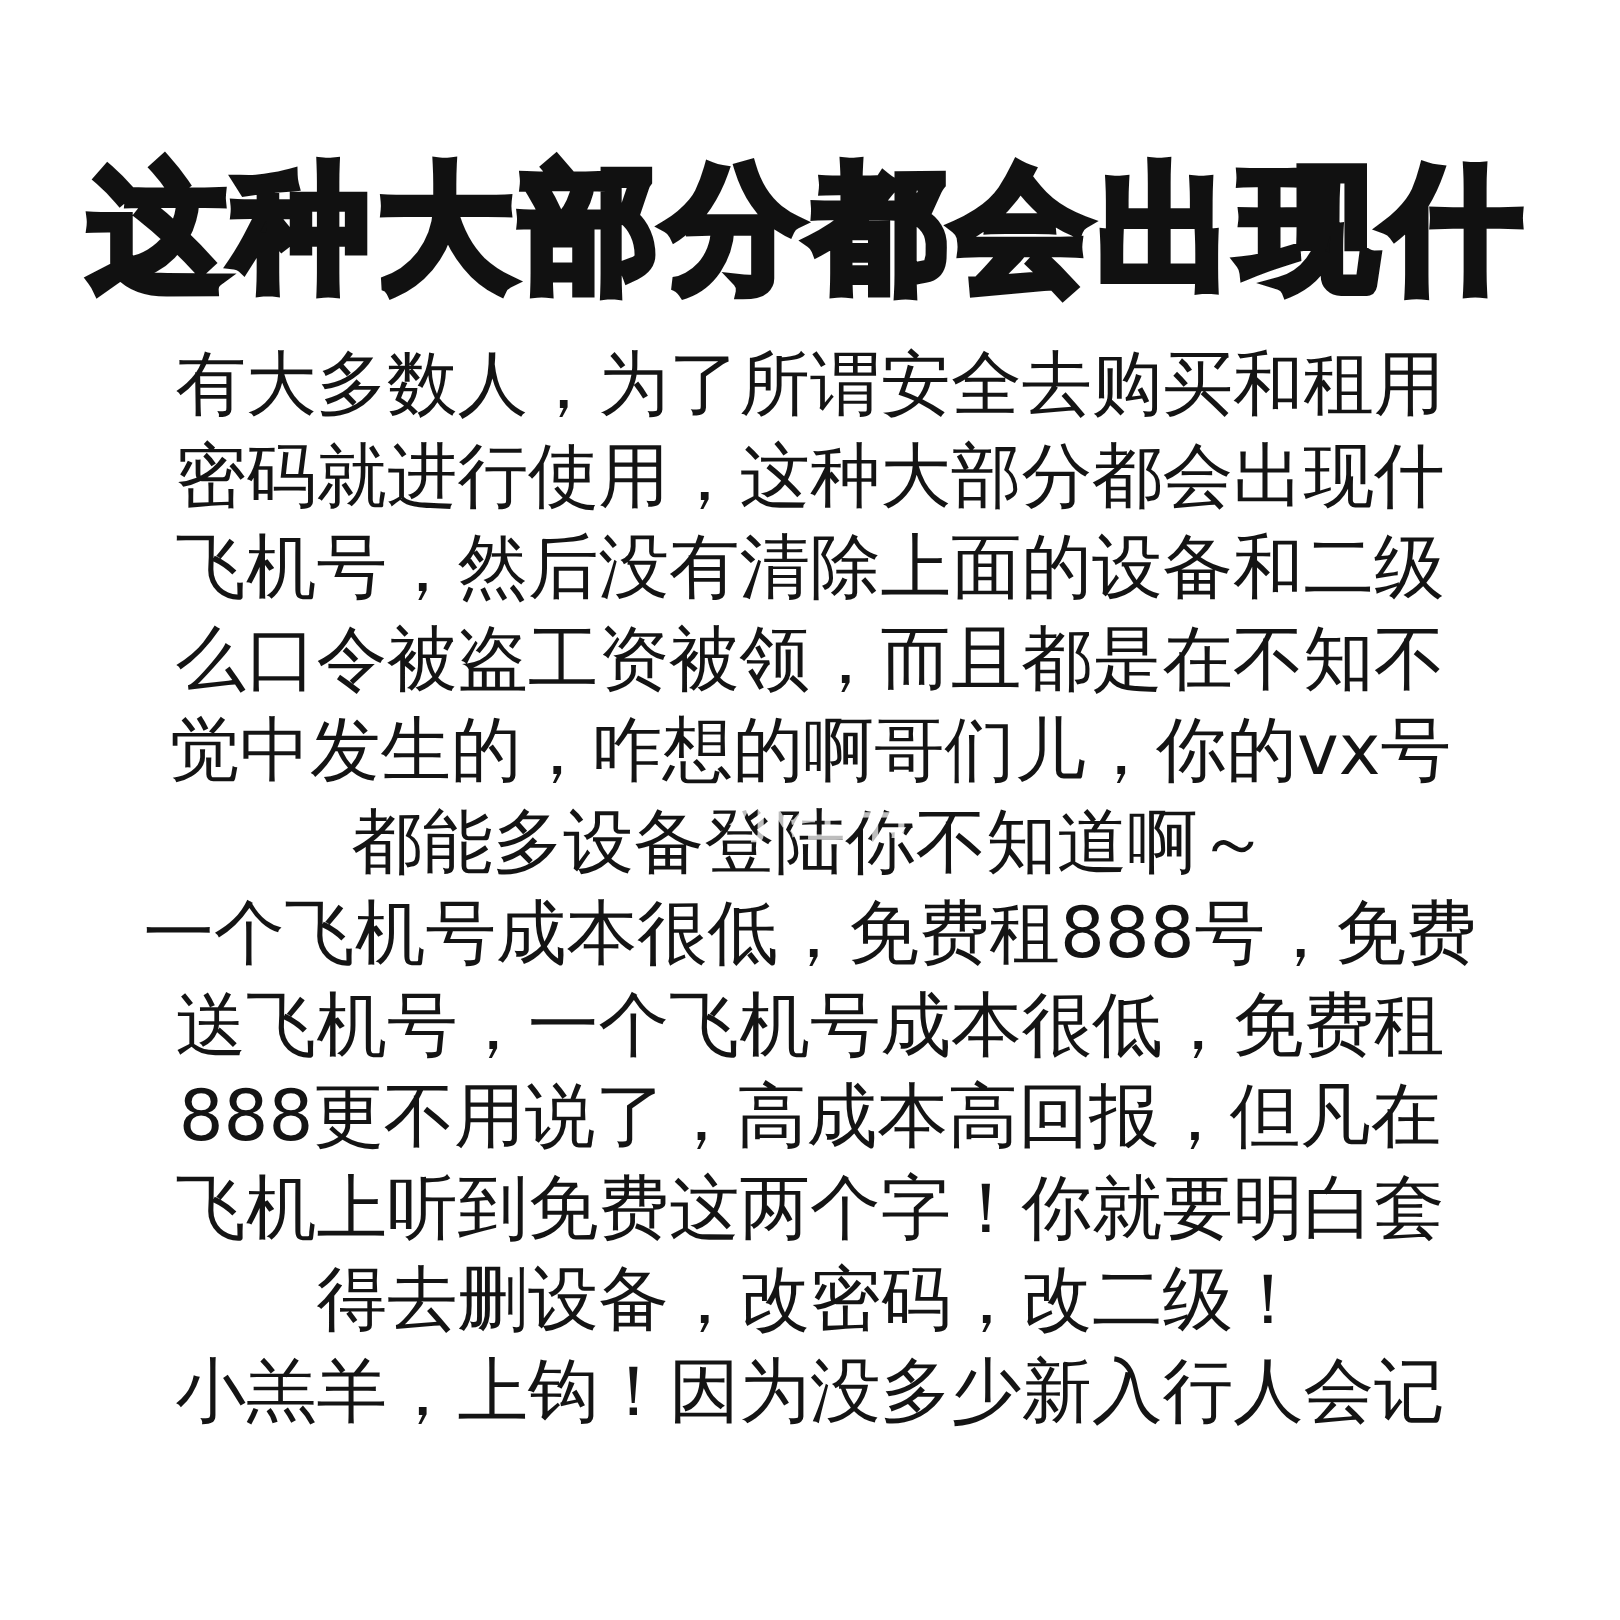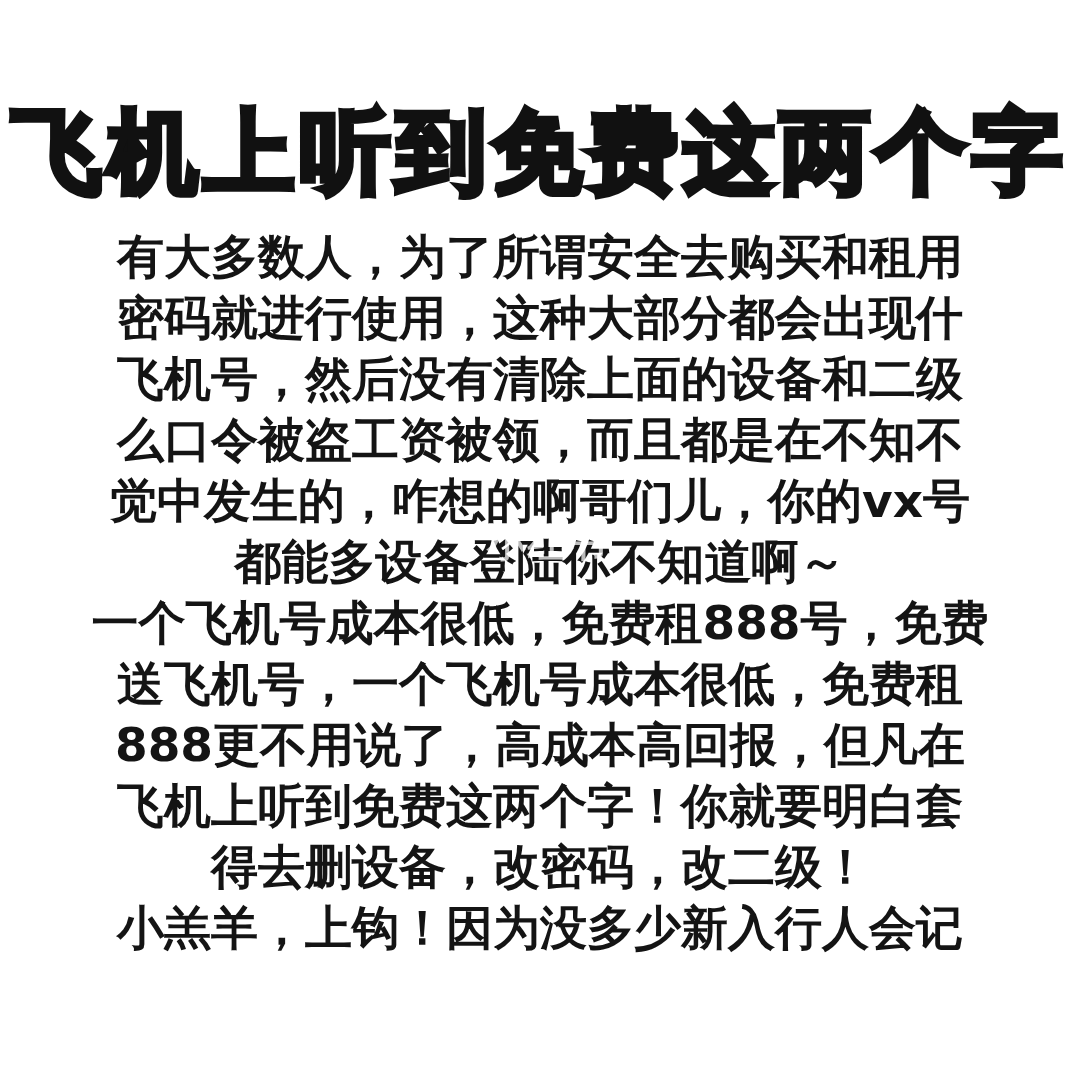--- a/index.html
+++ b/index.html
@@ -33,41 +33,41 @@
     position: absolute;
     top: 226px;
     left: 40px;
     right: 40px;
     text-align: center;
     z-index: 2;
   }
   .body-line {
     font-size: 47px;
     line-height: 61px;
-    font-weight: 700;
+    font-weight: 400;
     color: #141414;
     white-space: nowrap;
   }
   .watermark {
     position: absolute;
     left: 487px;
     top: 518px;
     font-size: 38px;
     font-weight: 700;
     letter-spacing: 2px;
     color: rgba(255, 255, 255, 0.72);
     z-index: 3;
     pointer-events: none;
   }
 </style>
 </head>
 <body>
 
 <div class="canvas">
-  <div class="title">飞机上听到免费这两个字</div>
+  <div class="title">这种大部分都会出现什</div>
 
   <div class="body-text">
       <div class="body-line">有大多数人，为了所谓安全去购买和租用</div>
       <div class="body-line">密码就进行使用，这种大部分都会出现什</div>
       <div class="body-line">飞机号，然后没有清除上面的设备和二级</div>
       <div class="body-line">么口令被盗工资被领，而且都是在不知不</div>
       <div class="body-line">觉中发生的，咋想的啊哥们儿，你的vx号</div>
       <div class="body-line">都能多设备登陆你不知道啊～</div>
       <div class="body-line">一个飞机号成本很低，免费租888号，免费</div>
       <div class="body-line">送飞机号，一个飞机号成本很低，免费租</div>

